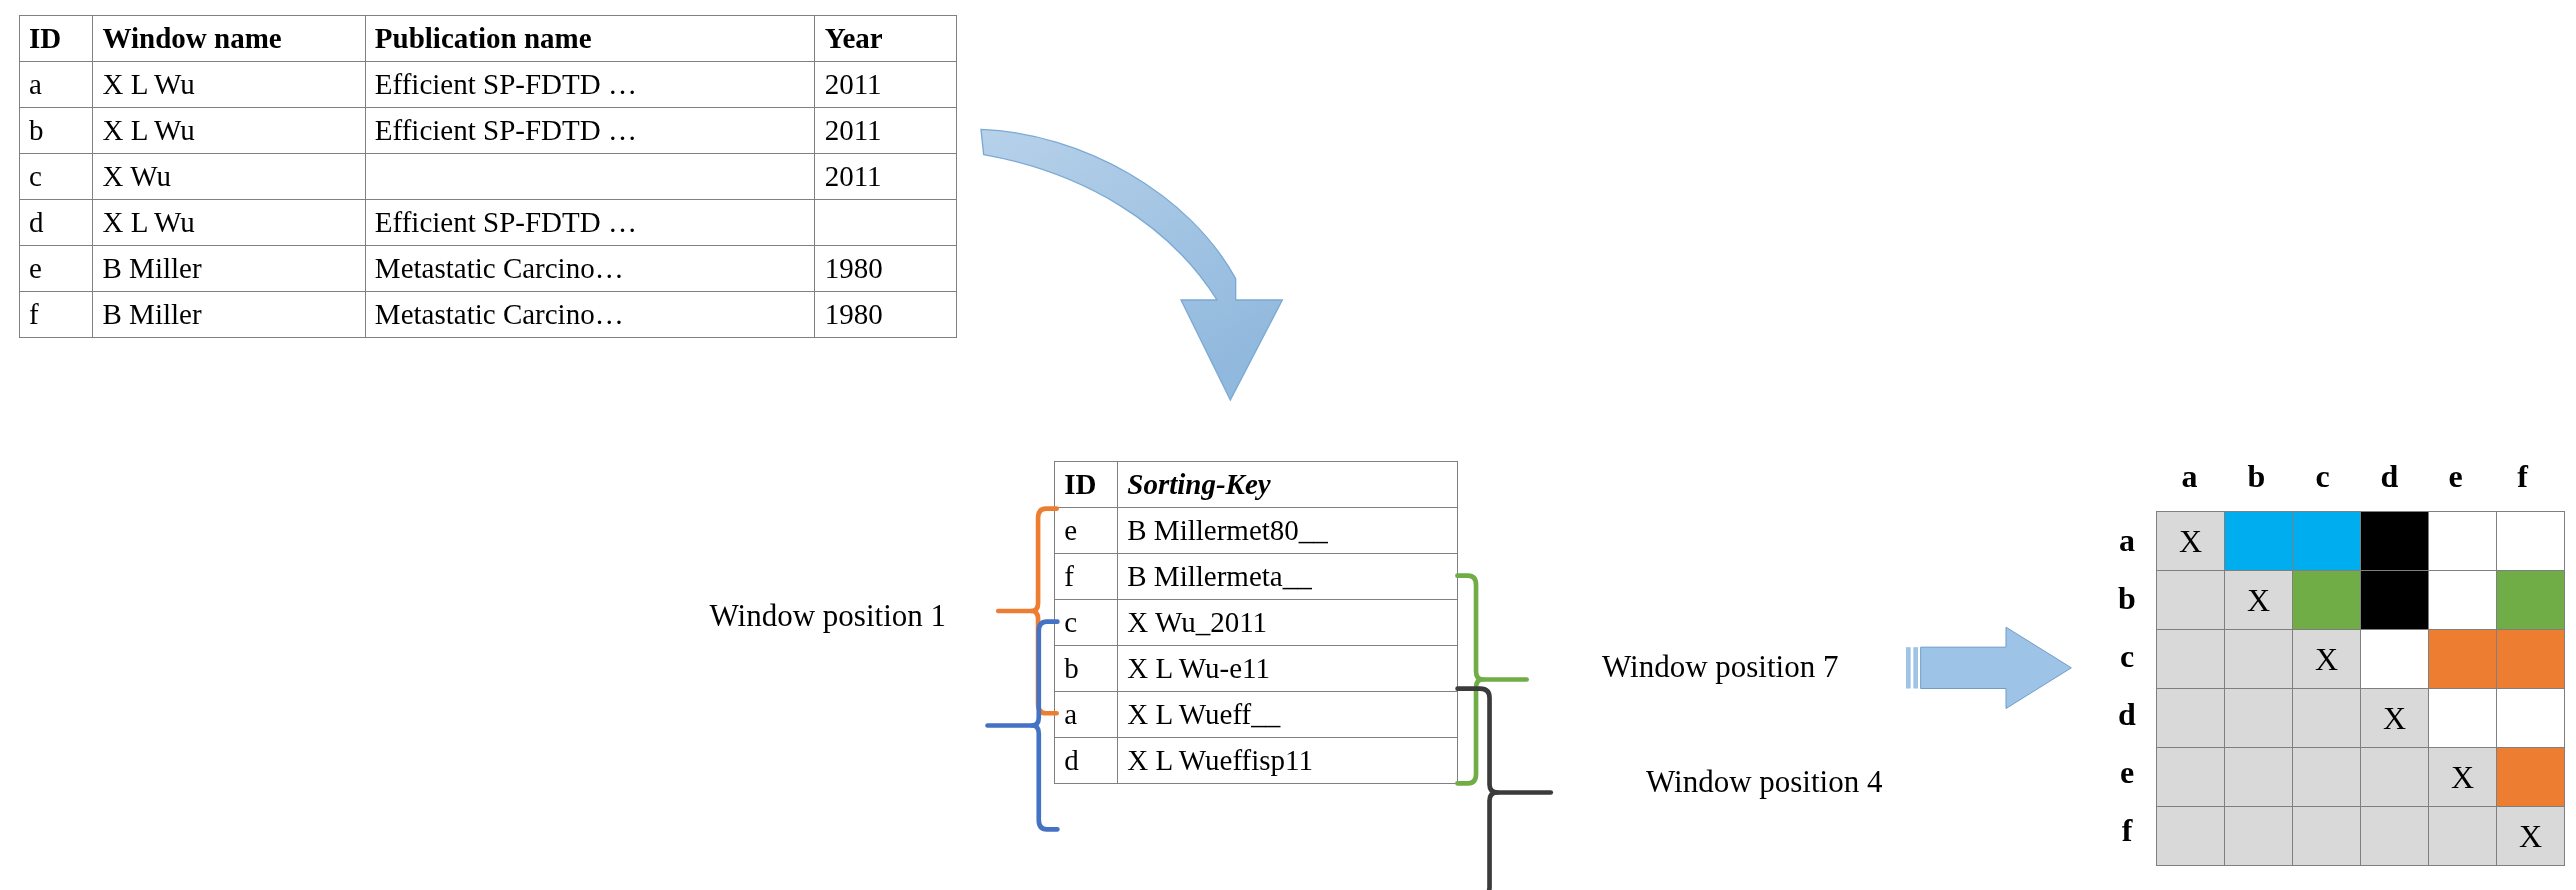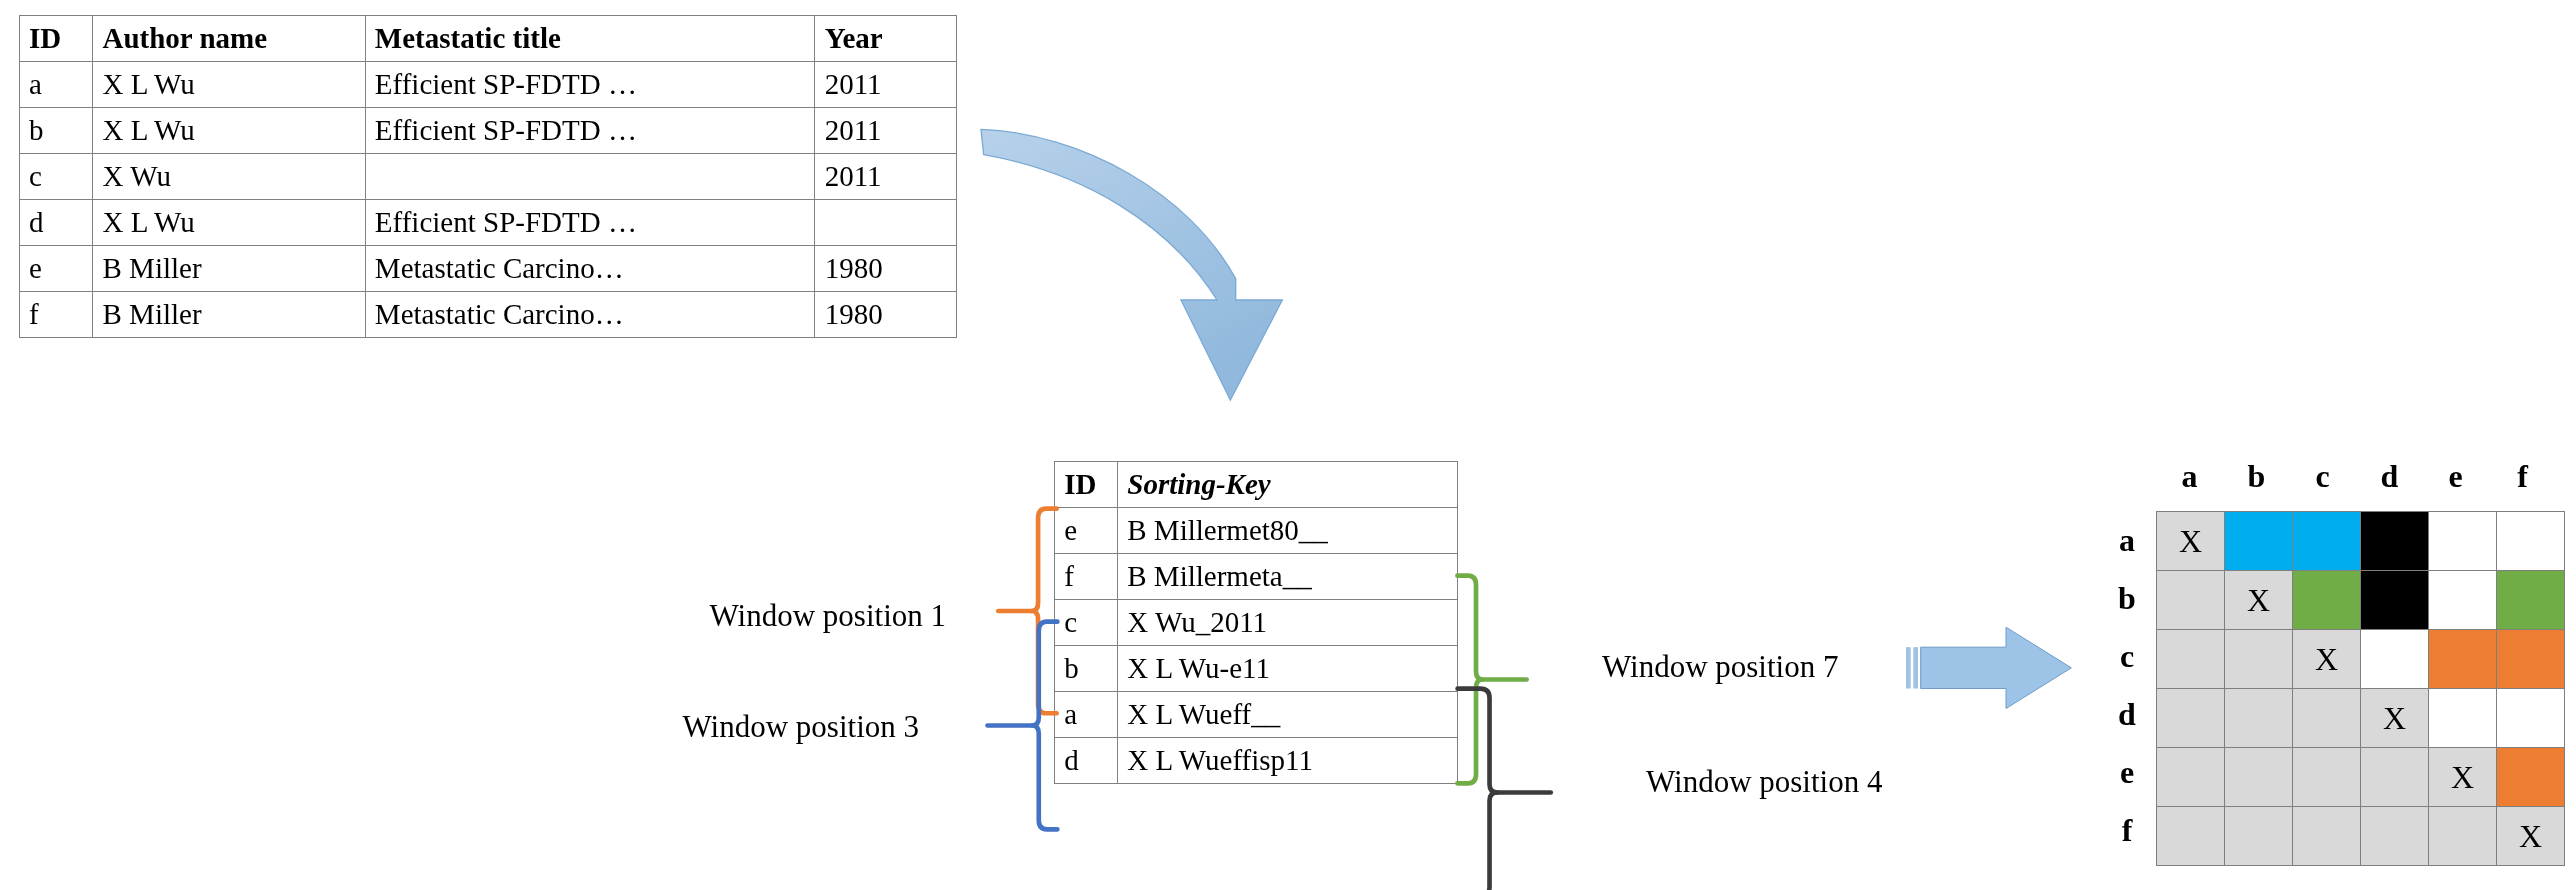--- a/index.html
+++ b/index.html
@@ -94,22 +94,22 @@
 </style>
 </head>
 <body>
 
 <div class="stage">
 
   <table class="tbl" id="table-source">
     <thead>
       <tr>
         <th class="c-id">ID</th>
-        <th class="c-author">Author name</th>
-        <th class="c-title">Metastatic title</th>
+        <th class="c-author">Window name</th>
+        <th class="c-title">Publication name</th>
         <th class="c-year">Year</th>
       </tr>
     </thead>
     <tbody>
       <tr>
         <td>a</td>
         <td>X L Wu</td>
         <td>Efficient SP-FDTD …</td>
         <td>2011</td>
       </tr>
@@ -213,21 +213,20 @@
     <path d="M 8,4 L 24,4 Q 36,4 36,18 L 36,148 Q 36,160 46,160 Q 36,160 36,172 L 36,302 Q 36,316 24,316 L 8,316" fill="none" stroke="#70ad47" stroke-width="7" stroke-linecap="round" stroke-linejoin="round"></path>
     <line x1="46" y1="160" x2="112" y2="160" stroke="#70ad47" stroke-width="7" stroke-linecap="round"></line>
   </svg>
 
   <svg class="bracket-svg" id="bracket-wp4" viewBox="0 0 175 320">
     <path d="M 8,4 L 42,4 Q 56,4 56,18 L 56,148 Q 56,160 68,160 Q 56,160 56,172 L 56,302 Q 56,316 42,316 L 8,316" fill="none" stroke="#3b3b3b" stroke-width="7" stroke-linecap="round" stroke-linejoin="round"></path>
     <line x1="68" y1="160" x2="148" y2="160" stroke="#3b3b3b" stroke-width="7" stroke-linecap="round"></line>
   </svg>
 
   <div class="wlabel" id="label-wp1">Window position 1</div>
-  <div class="wlabel" id="label-wp3">Window position 3</div>
   <div class="wlabel" id="label-wp2">Window position 7</div>
   <div class="wlabel" id="label-wp4">Window position 4</div>
 
   <svg id="straight-arrow" viewBox="0 0 270 145">
     <g fill="#9dc3e6">
       <rect x="0" y="42" width="7" height="62"></rect>
       <rect x="11" y="42" width="7" height="62"></rect>
       <rect x="22" y="42" width="128" height="62"></rect>
       <polygon points="150,12 150,42 150,104 150,134 248,73"></polygon>
     </g>

